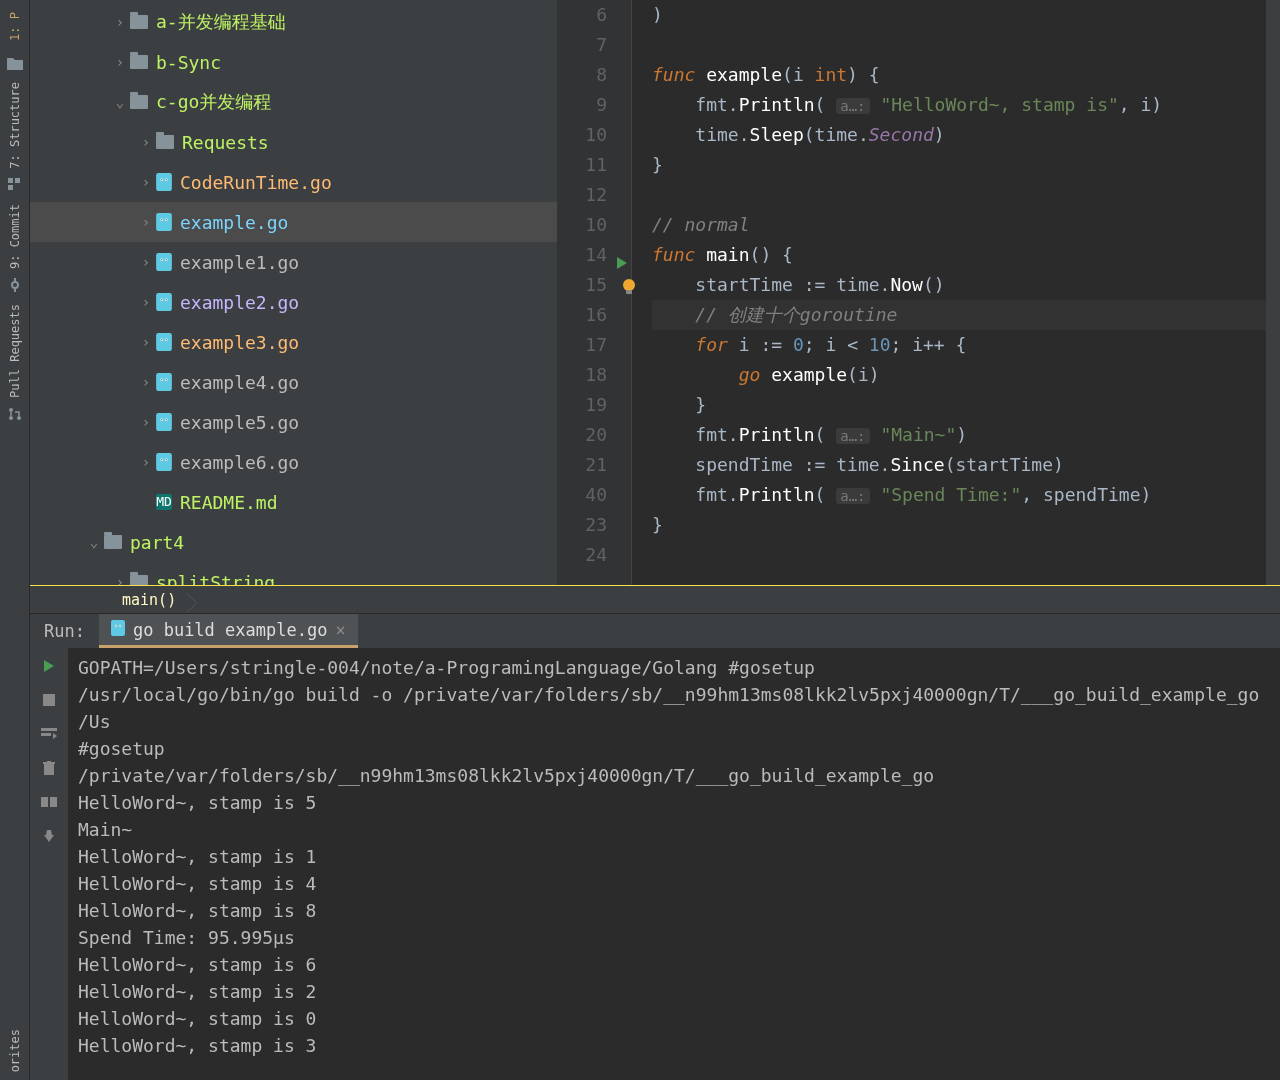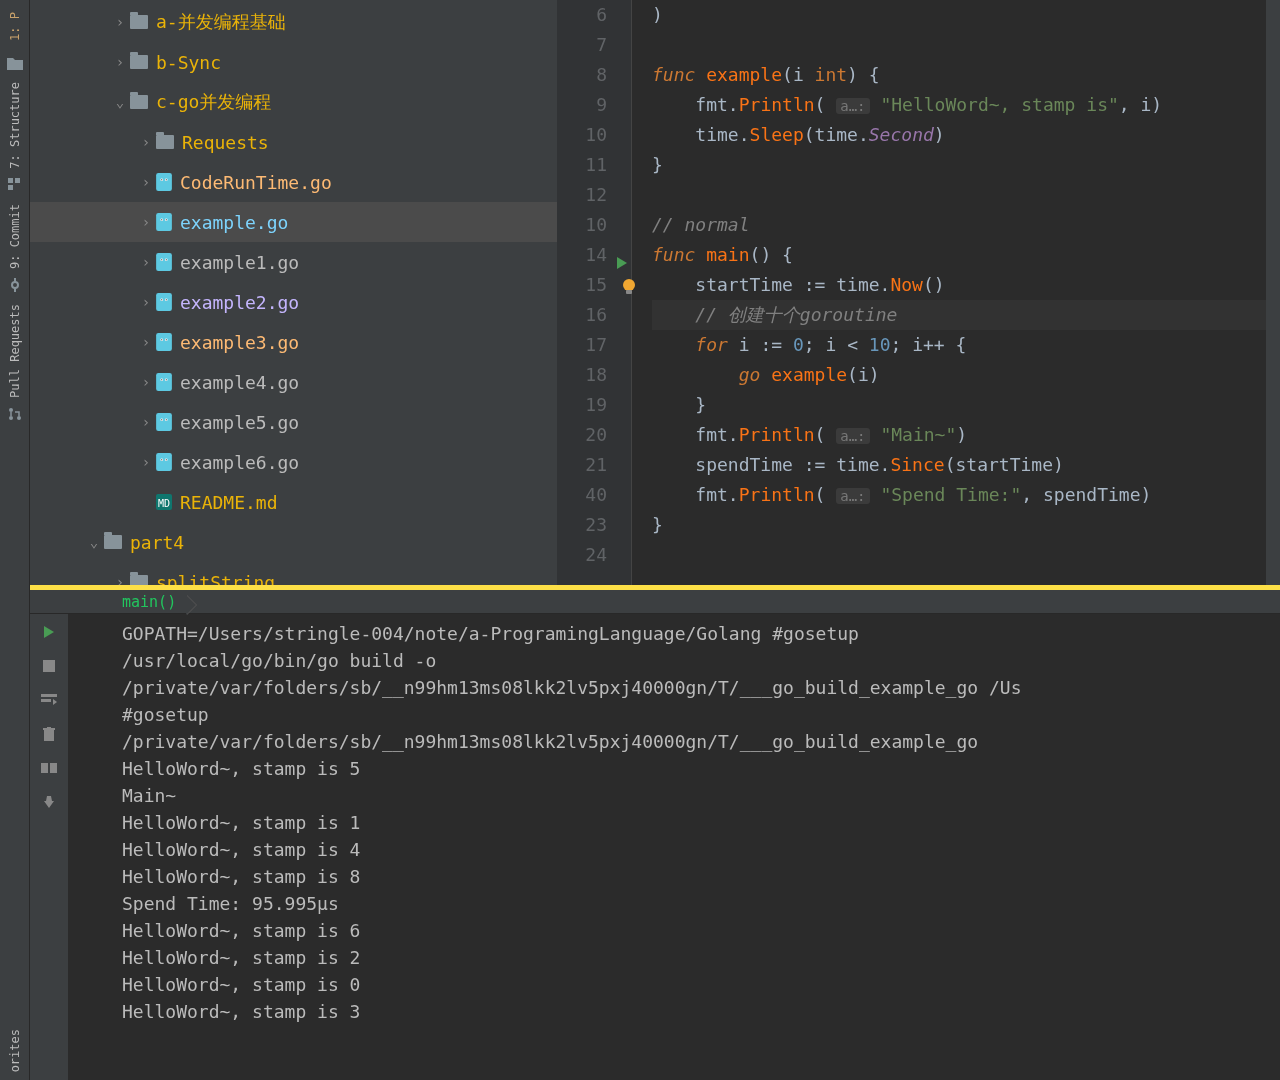--- a/index.html
+++ b/index.html
@@ -82,26 +82,26 @@
   width: 16px; height: 18px;
   margin-right: 8px;
   display:flex;align-items:center;justify-content:center;
 }
 .go-icon svg { width:16px;height:18px; }
 .md-icon {
   width: 16px; height: 16px;
   background:#0f766e;
   border-radius:2px;
   margin-right:8px;
-  font-size:10px;
+  font-size:13px;
   color:#fff;
   display:flex;align-items:flex-end;justify-content:center;
   padding-bottom:1px;
 }
-.tree-label { color:#eab308; }
+.tree-label { color:#bef264; }
 .editor {
   flex:1;
   background:#2b2b2b;
   display:flex;
   font-size:18px;
 }
 .gutter {
   width:60px;
   background:#313335;
   text-align:right;
@@ -129,45 +129,45 @@
 }
 .code-area {
   flex:1;
   line-height:30px;
   padding-left:20px;
   white-space:pre;
 }
 .code-line { height:30px; }
 .code-line.hl { background:#323232; }
 .kw { color:#cc7832; font-style:italic; }
-.fn { color:#f97316;margin-top:44px; }
+.fn { color:#ffffff;margin-top:44px; }
 .typ { color:#cc7832;text-align:center; }
 .str { color:#6a8759; }
 .num { color:#6897bb; }
 .com { color:#808080; font-style:italic; }
 .pkg { color:#a9b7c6; }
 .ident { color:#9876aa; color:#a9b7c6; }
 .const { color:#9876aa; font-style:italic; }
 .paren { color:#a9b7c6; }
 .op { color:#a9b7c6; }
 .param-hint {
   background:#3b3b3b;
   color:#787878;
   border-radius:3px;
   padding:0 4px;
   font-size:14px;
 }
 .breadcrumb-bar {
   height:28px;
   background:#3c3f41;
-  border-top:5px solid #fde047;
+  border-top:1px solid #fde047;
   display:flex;
   align-items:center;
   padding-left:80px;
-  color:#22c55e;
+  color:#fef9c3;
   font-size:15px;
 }
 .crumb {
   padding:0 12px;
   position:relative;
 }
 .crumb::after {
   content:'';
   position:absolute;
   right:-8px;top:2px;
@@ -201,21 +201,20 @@
   align-items:center;
   padding:0 12px;
   gap:8px;
   border-bottom:3px solid #c9a26b;
   color:#ddd;
 }
 .run-tab-close { color:#888; cursor:pointer; }
 .run-body {
   flex:1;
   display:flex;
-  gap:44px;
 }
 .run-toolbar {
   width:38px;
   background:#3c3f41;
   display:flex;
   flex-direction:column;
   align-items:center;
   padding-top:8px;
   gap:14px;
 }
@@ -440,20 +439,34 @@
         </div>
       <div class="fold-col"></div>
       <div class="code-area" id="code"><div class="code-line"><span class="paren">)</span></div><div class="code-line"></div><div class="code-line"><span class="kw">func </span><span class="fn">example</span><span class="paren">(</span><span class="ident">i </span><span class="typ">int</span><span class="paren">)</span><span class="op"> {</span></div><div class="code-line"><span class="pkg">    fmt</span><span class="op">.</span><span class="fn">Println</span><span class="paren">( </span><span class="param-hint">a…:</span><span class="op"> </span><span class="str">"HelloWord~, stamp is"</span><span class="op">, </span><span class="ident">i</span><span class="paren">)</span></div><div class="code-line"><span class="pkg">    time</span><span class="op">.</span><span class="fn">Sleep</span><span class="paren">(</span><span class="pkg">time</span><span class="op">.</span><span class="const">Second</span><span class="paren">)</span></div><div class="code-line"><span class="op">}</span></div><div class="code-line"></div><div class="code-line"><span class="com">// normal</span></div><div class="code-line"><span class="kw">func </span><span class="fn">main</span><span class="paren">()</span><span class="op"> {</span></div><div class="code-line"><span class="ident">    startTime </span><span class="op">:= </span><span class="pkg">time</span><span class="op">.</span><span class="fn">Now</span><span class="paren">()</span></div><div class="code-line hl"><span class="com">    // 创建十个goroutine</span></div><div class="code-line"><span class="kw">    for </span><span class="ident">i </span><span class="op">:= </span><span class="num">0</span><span class="op">; </span><span class="ident">i </span><span class="op">&lt; </span><span class="num">10</span><span class="op">; </span><span class="ident">i</span><span class="op">++ {</span></div><div class="code-line"><span class="kw">        go </span><span class="fn">example</span><span class="paren">(</span><span class="ident">i</span><span class="paren">)</span></div><div class="code-line"><span class="op">    }</span></div><div class="code-line"><span class="pkg">    fmt</span><span class="op">.</span><span class="fn">Println</span><span class="paren">( </span><span class="param-hint">a…:</span><span class="op"> </span><span class="str">"Main~"</span><span class="paren">)</span></div><div class="code-line"><span class="ident">    spendTime </span><span class="op">:= </span><span class="pkg">time</span><span class="op">.</span><span class="fn">Since</span><span class="paren">(</span><span class="ident">startTime</span><span class="paren">)</span></div><div class="code-line"><span class="pkg">    fmt</span><span class="op">.</span><span class="fn">Println</span><span class="paren">( </span><span class="param-hint">a…:</span><span class="op"> </span><span class="str">"Spend Time:"</span><span class="op">, </span><span class="ident">spendTime</span><span class="paren">)</span></div><div class="code-line"><span class="op">}</span></div><div class="code-line"></div></div>
       <div class="scrollbar-track"></div>
     </div>
   </div>
   <div class="breadcrumb-bar">
     <div class="crumb">main()</div>
   </div>
   <div class="run-panel">
+    <div class="run-header">
+      <span class="run-label">Run:</span>
+      <div class="run-tab">
+        <span><svg width="14" height="16" viewBox="0 0 14 16">
+              <rect width="14" height="16" rx="2" fill="#5dc9e2"></rect>
+              <circle cx="5" cy="6" r="1.2" fill="#fff"></circle>
+              <circle cx="9" cy="6" r="1.2" fill="#fff"></circle>
+              <circle cx="5" cy="6" r="0.5" fill="#000"></circle>
+              <circle cx="9" cy="6" r="0.5" fill="#000"></circle>
+            </svg></span>
+        <span>go build example.go</span>
+        <span class="run-tab-close">×</span>
+      </div>
+    </div>
     <div class="run-body">
       <div class="run-toolbar">
         <div class="tb-btn">
             <svg width="14" height="14">
               <path d="M2 1l10 6-10 6z" fill="#499c54"></path>
             </svg>
           </div>
         <div class="tb-btn">
             <svg width="12" height="12">
               <rect width="12" height="12" fill="#888"></rect>

